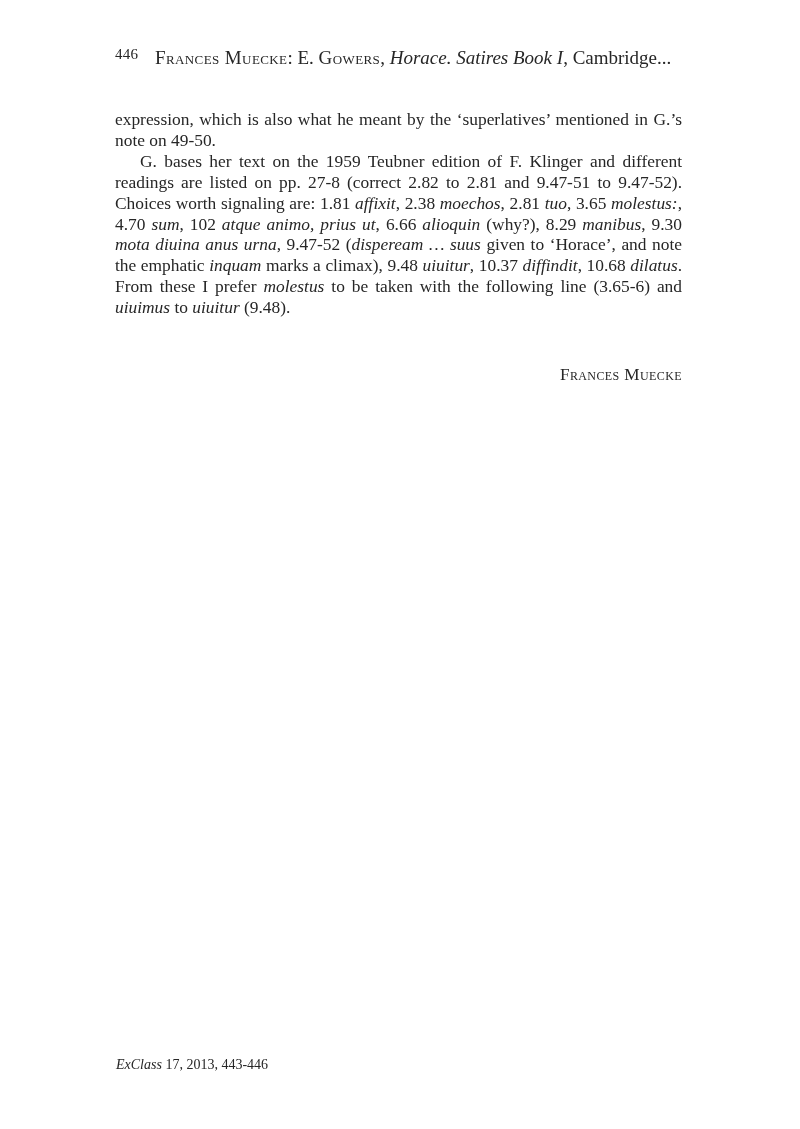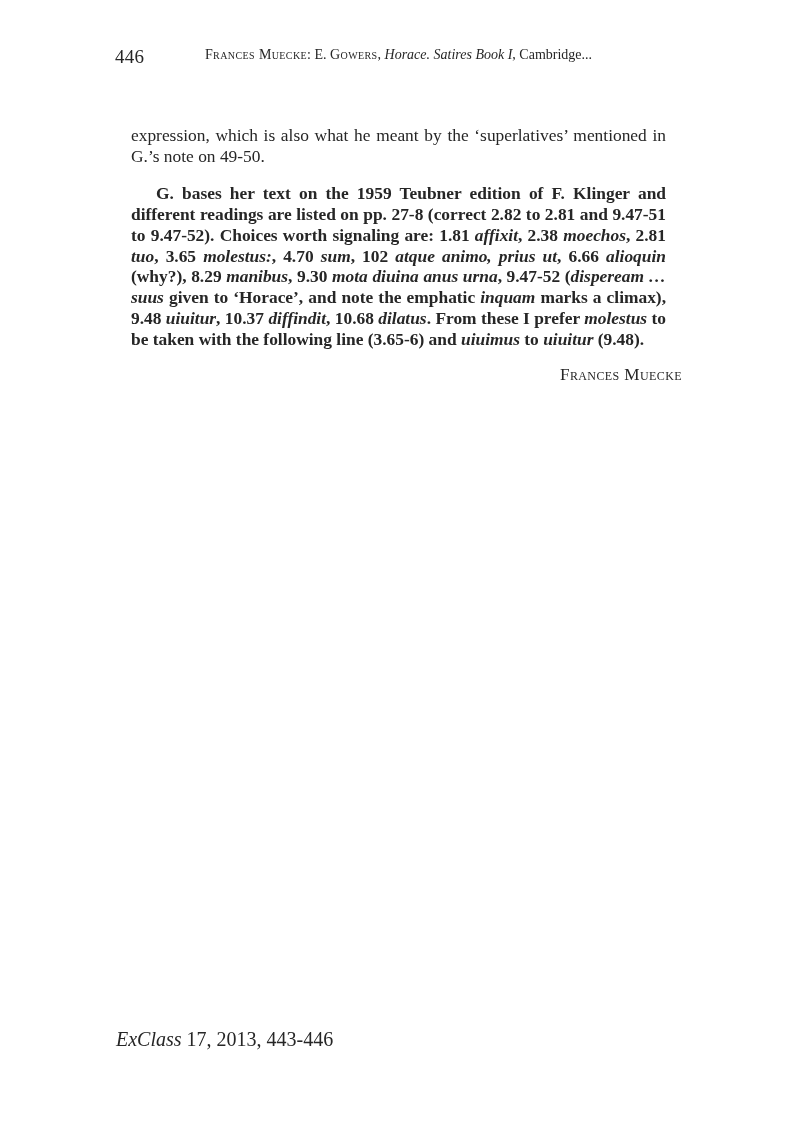--- a/index.html
+++ b/index.html
@@ -21,70 +21,70 @@
     position: absolute;
     top: 46px;
     left: 115px;
     width: 567px;
     height: 22px;
   }
   .page-number {
     position: absolute;
     left: 0;
     top: 0;
-    font-size: 19px;
+    font-size: 15px;
     letter-spacing: 0.3px;
   }
   .running-head {
     position: absolute;
     left: 40px;
     right: 40px;
     top: 1px;
-    text-align: center;
-    font-size: 14px;
+    text-align: left;
+    font-size: 19px;
     white-space: nowrap;
   }
   .running-head .sc {
     font-variant: small-caps;
     letter-spacing: 0.4px;
   }
   
   .body-text {
     position: absolute;
     top: 109px;
     left: 115px;
     width: 567px;
     font-size: 17.4px;
     line-height: 20.9px;
     text-align: justify;
   }
-  .para { margin: 16px; }
-  .para.indented { text-indent: 25px; font-weight: bold; }
+  .para { margin: 0; }
+  .para.indented { text-indent: 25px; }
   .it { font-style: italic; }
   .sc { font-variant: small-caps; }
   
   .signature {
     position: absolute;
     top: 364px;
     left: 115px;
     width: 567px;
     text-align: right;
     font-size: 17.2px;
     line-height: 22px;
   }
   .signature .author {
     font-variant: small-caps;
     letter-spacing: 0.4px;
   }
   
   .footer {
     position: absolute;
-    top: 1028px;
+    top: 1057px;
     left: 116px;
-    font-size: 20px;
+    font-size: 14px;
   }
 </style>
 </head>
 <body>
 
 <div class="page">
 
   <div class="header">
     <span class="page-number">446</span>
     <span class="running-head"><span class="sc">Frances Muecke</span><span>: E. </span><span class="sc">Gowers</span><span>, </span><span class="it">Horace. Satires Book I</span><span>, Cambridge...</span></span>

